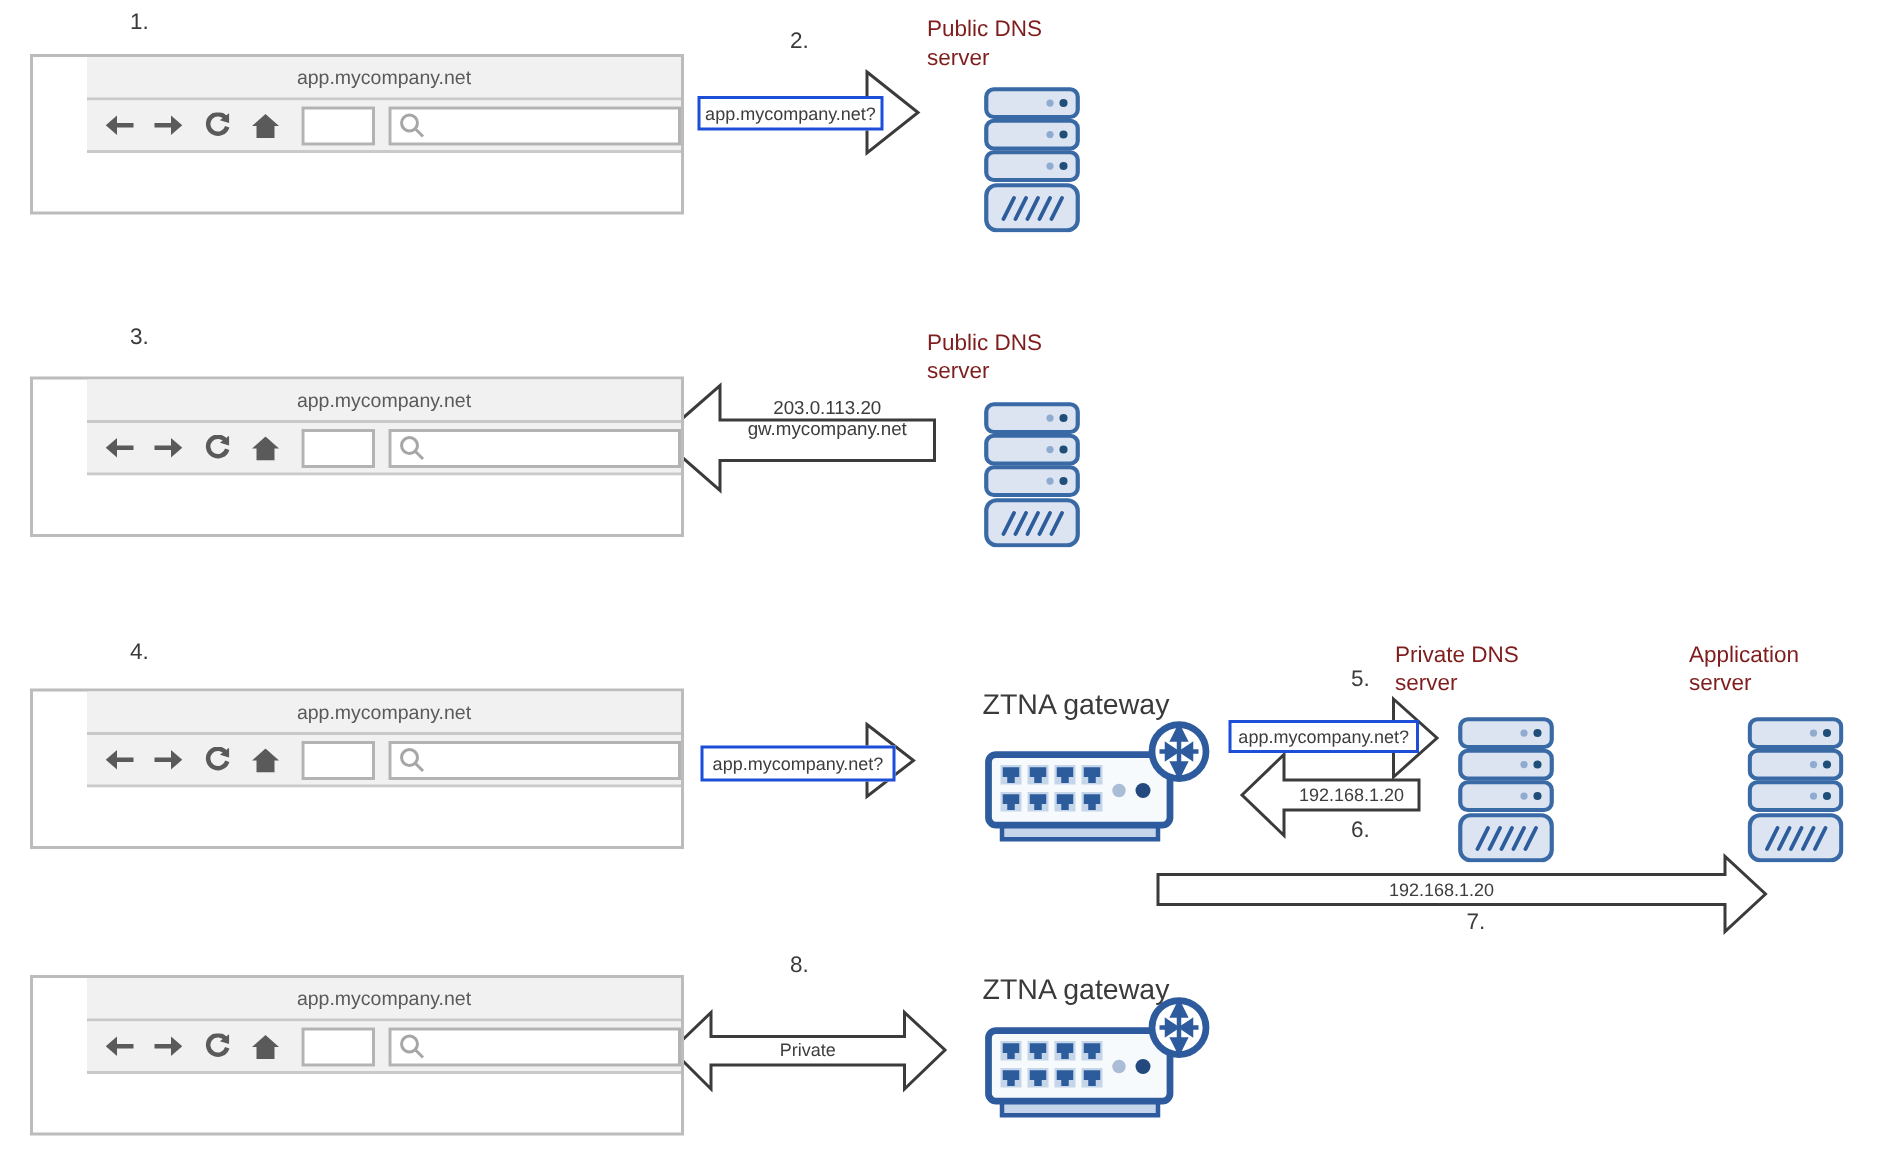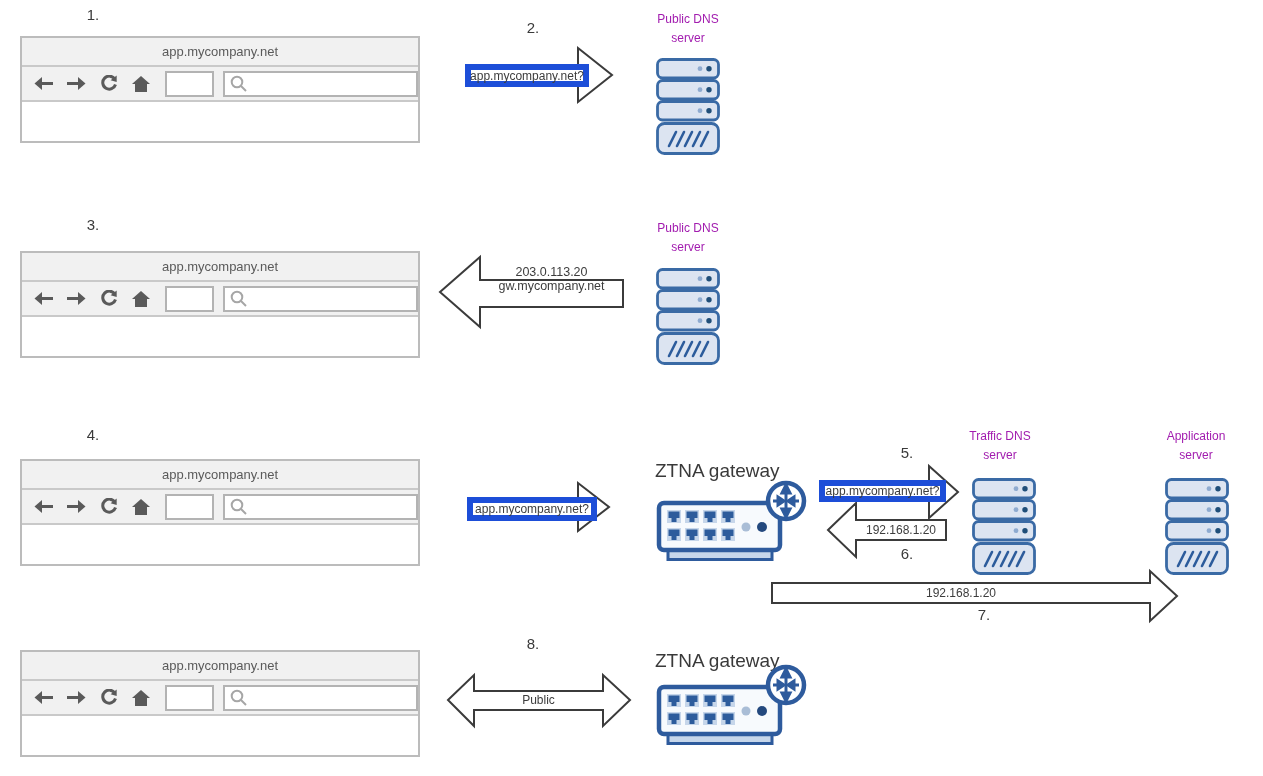--- a/index.html
+++ b/index.html
@@ -4,21 +4,21 @@
 <style>
   html,body{margin:0;padding:0;background:#fff;}
   .canvas{
     position:relative;width:1263px;height:776px;background:#fff;overflow:hidden;
     font-family:"Liberation Sans", sans-serif;color:#3a3a3a;
   }
   .abs{position:absolute;}
 
   
   .browser{
-    position:absolute;width:396px;height:103px;border:2px solid #bcbcbc;background:#fff;
+    position:absolute;width:396px;height:103px;border:2px solid #bcbcbc;background:#fff;padding-left:36px;
   }
   .browser .tab{
     height:27px;background:#f1f1f1;border-bottom:2px solid #c9c9c9;
     display:flex;align-items:center;justify-content:center;
     font-size:13px;color:#5a5a5a;
   }
   .browser .toolbar{
     height:33px;background:#f1f1f1;border-bottom:2px solid #c9c9c9;
     display:flex;align-items:center;
   }
@@ -28,26 +28,26 @@
   }
   .searchbox{
     width:196px;height:22px;background:#fff;border:2px solid #b3b3b3;margin-left:9px;
     display:flex;align-items:center;
   }
   .searchbox svg{margin-left:5px;}
   .browser .content{height:37px;background:#fff;}
 
   
   .stepnum{position:absolute;font-size:15px;color:#3a3a3a;width:34px;text-align:center;}
-  .nodelabel{position:absolute;font-size:12px;color:#a21caf;line-height:19px;text-align:center;width:140px;}
+  .nodelabel{position:absolute;font-size:15px;color:#7f1d1d;line-height:19px;width:140px;}
   .gwlabel{position:absolute;font-size:19px;color:#3a3a3a;white-space:nowrap;}
   .arrowtext{position:absolute;font-size:12px;color:#3d3d3d;text-align:center;}
   .arrowbox{
     position:absolute;font-size:12px;color:#3d3d3d;text-align:center;
-    background:#fff;border:6px solid #1d4ed8;box-sizing:border-box;
+    background:#fff;border:2px solid #1d4ed8;box-sizing:border-box;
     display:flex;align-items:center;justify-content:center;white-space:nowrap;
   }
   .twoline{line-height:13.5px;font-size:12.5px;}
   svg{display:block;}
 </style>
 </head>
 <body>
 
 <div class="canvas">
 
@@ -62,21 +62,21 @@
 
   <div class="nodelabel" style="left:618px;top:10px">
     <div>Public DNS</div>
     <div>server</div>
   </div>
   <div class="nodelabel" style="left:618px;top:219px">
     <div>Public DNS</div>
     <div>server</div>
   </div>
   <div class="nodelabel" style="left:930px;top:427px">
-    <div>Traffic DNS</div>
+    <div>Private DNS</div>
     <div>server</div>
   </div>
   <div class="nodelabel" style="left:1126px;top:427px">
     <div>Application</div>
     <div>server</div>
   </div>
   <div class="gwlabel" style="left:655px;top:460px">ZTNA gateway</div>
   <div class="gwlabel" style="left:655px;top:650px">ZTNA gateway</div>
 
   <svg class="abs" style="left:0;top:0" width="1263" height="776" viewBox="0 0 1263 776">
@@ -101,21 +101,21 @@
   <div class="arrowbox" style="left:465px;top:64px;width:124px;height:23px">app.mycompany.net?</div>
   <div class="arrowbox" style="left:467px;top:497px;width:130px;height:24px">app.mycompany.net?</div>
   <div class="arrowbox" style="left:819px;top:480px;width:127px;height:22px">app.mycompany.net?</div>
 
   <div class="arrowtext twoline" style="left:480px;top:266px;width:143px">
     <div>203.0.113.20</div>
     <div>gw.mycompany.net</div>
   </div>
   <div class="arrowtext" style="left:856px;top:523px;width:90px">192.168.1.20</div>
   <div class="arrowtext" style="left:772px;top:586px;width:378px">192.168.1.20</div>
-  <div class="arrowtext" style="left:474px;top:693px;width:129px">Public</div>
+  <div class="arrowtext" style="left:474px;top:693px;width:129px">Private</div>
 
   <div class="browser" style="left:20px;top:36px">
     <div class="tab">
       <span>app.mycompany.net</span>
     </div>
     <div class="toolbar">
       <span class="tbi">
         <svg width="21" height="15" viewBox="0 0 21 15">
             <path d="M20 7.5H7" stroke="#5a5a5a" stroke-width="3"></path>
             <path d="M9 1 L1.5 7.5 L9 14 Z" fill="#5a5a5a"></path>

